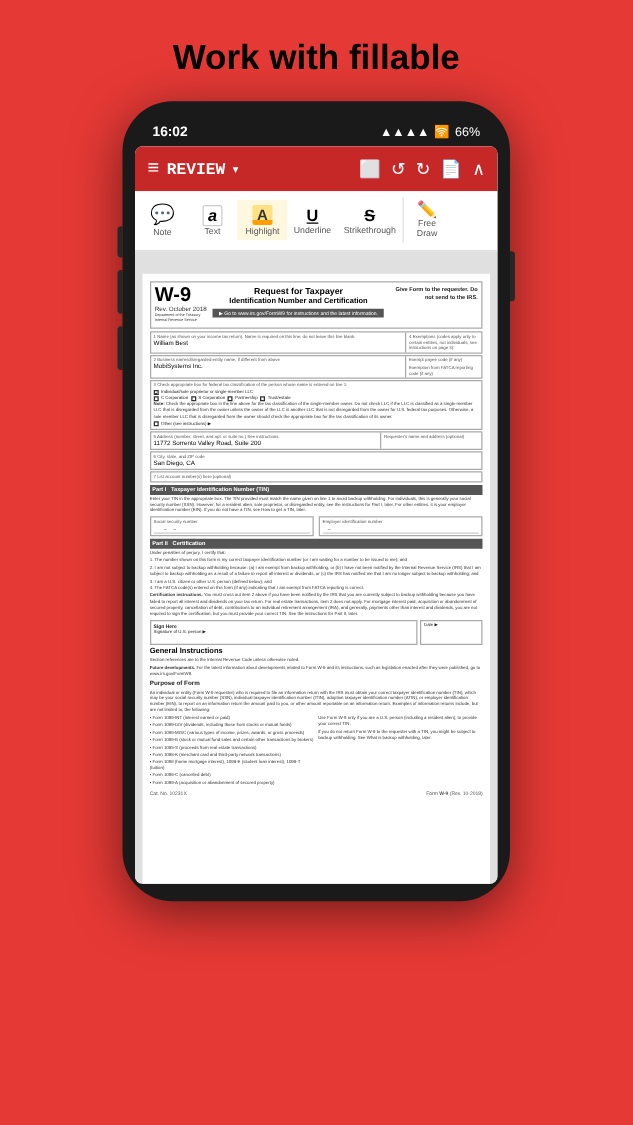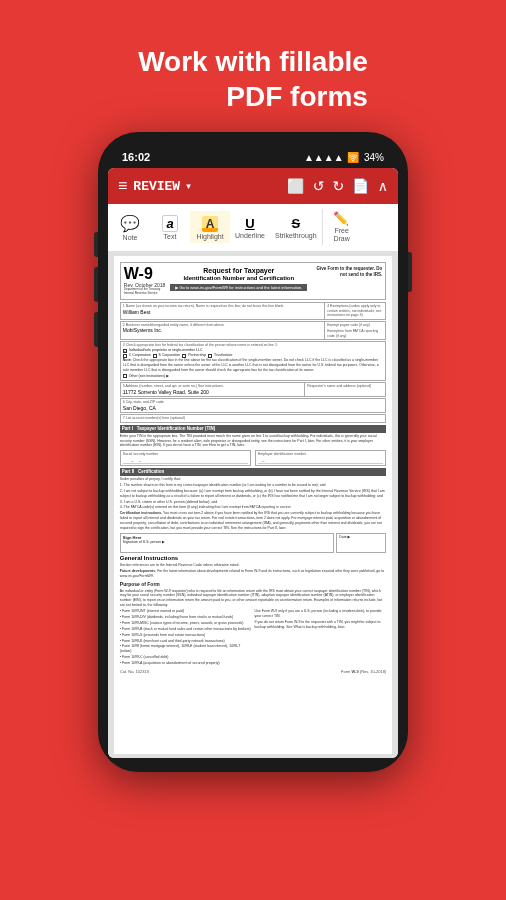--- a/index.html
+++ b/index.html
@@ -9,23 +9,23 @@
       background: #e53935;
       font-family: 'Helvetica Neue', Arial, sans-serif;
       overflow: hidden;
       display: flex;
       flex-direction: column;
       align-items: center;
     }
 
     
     .hero-text {
-      text-align: right;
-      color: #ffffff;
-      padding: 44px 20px 18px;
+      text-align: left;
+      color: #000000;
+      padding: 28px 20px 18px;
       font-size: 28px;
       font-weight: 700;
       line-height: 1.25;
     }
 
     
     .phone-wrapper {
       width: 310px;
       height: 640px;
       position: relative;
@@ -179,21 +179,21 @@
     
     .pdf-area {
       flex: 1;
       overflow: hidden;
       background: #e0e0e0;
       position: relative;
     }
 
     .pdf-page {
       background: white;
-      margin: 4px auto;
+      margin: 18px auto;
       width: 96%;
       padding: 6px;
       font-size: 4.5px;
       color: #222;
       line-height: 1.3;
       height: calc(100% - 8px);
       overflow: hidden;
     }
 
     
@@ -413,39 +413,38 @@
       background: #333;
       border-radius: 3px 0 0 3px;
     }
   </style>
 </head>
 <body>
 
 <div>
   <div class="hero-text">
     <span>Work with fillable</span><br>
-    <span>PDF forms</span>
   </div>
 </div>
 
 <div class="phone-wrapper">
   <div class="side-btn-right"></div>
   <div class="side-btn-left1"></div>
   <div class="side-btn-left2"></div>
   <div class="side-btn-left3"></div>
 
   <div class="phone-shell">
     <div class="phone-notch"></div>
 
     <div class="phone-top-bar">
       <span class="phone-time">16:02</span>
       <div class="phone-status-icons">
         <span>▲▲▲▲</span>
         <span>🛜</span>
-        <span class="battery-text">34%</span>
+        <span class="battery-text">66%</span>
       </div>
     </div>
 
     <div class="phone-screen">
 
       <div class="app-toolbar">
         <div class="toolbar-left">
           <span class="hamburger-icon">≡</span>
           <span class="review-label">REVIEW</span>
           <span class="dropdown-arrow">▾</span>

